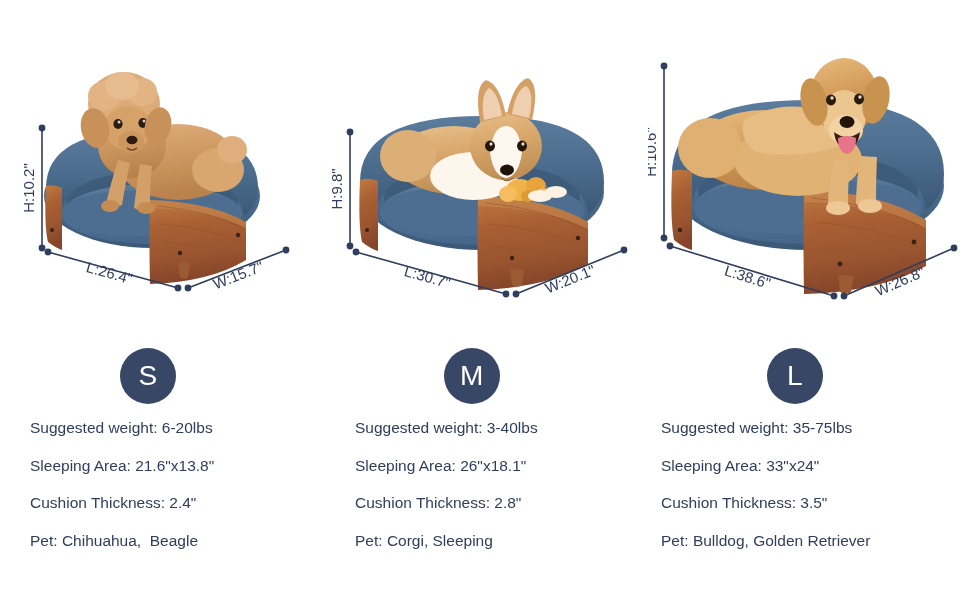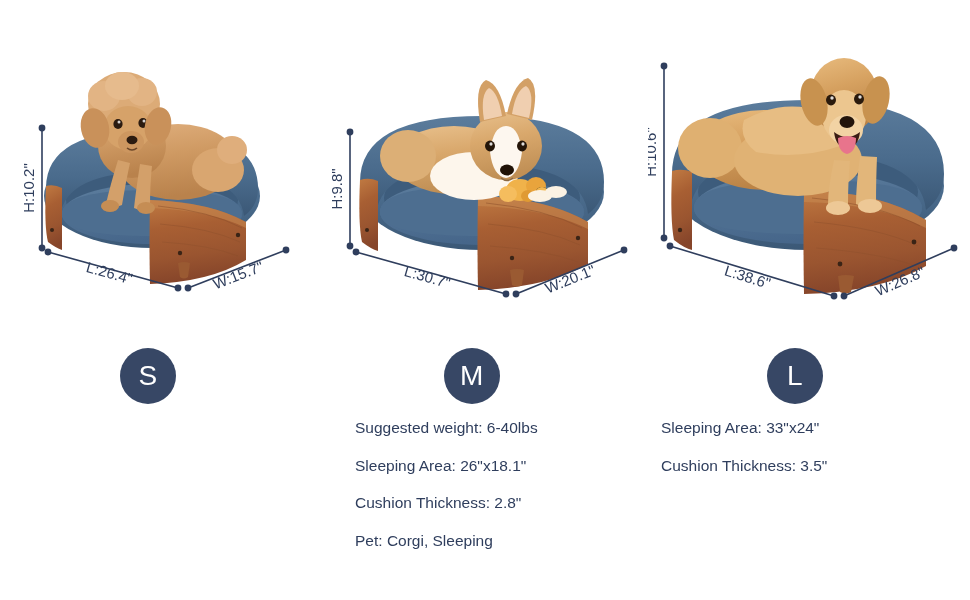--- a/index.html
+++ b/index.html
@@ -387,26 +387,34 @@
     <div class="badge-circle">
       <span class="badge-letter">M</span>
     </div>
   </div>
   <div class="badge l">
     <div class="badge-circle">
       <span class="badge-letter">L</span>
     </div>
   </div>
 
+  <div class="spec-block s">
+    <div class="spec-line">Suggested weight: 6-20lbs</div>
+    <div class="spec-line">Sleeping Area: 21.6"x13.8"</div>
+    <div class="spec-line">Cushion Thickness: 2.4"</div>
+    <div class="spec-line">Pet: Chihuahua,  Beagle</div>
+  </div>
 
   <div class="spec-block m">
-    <div class="spec-line">Suggested weight: 6-40lbs</div>
+    <div class="spec-line">Suggested weight: 3-40lbs</div>
     <div class="spec-line">Sleeping Area: 26"x18.1"</div>
     <div class="spec-line">Cushion Thickness: 2.8"</div>
     <div class="spec-line">Pet: Corgi, Sleeping</div>
   </div>
 
   <div class="spec-block l">
+    <div class="spec-line">Suggested weight: 35-75lbs</div>
     <div class="spec-line">Sleeping Area: 33"x24"</div>
     <div class="spec-line">Cushion Thickness: 3.5"</div>
+    <div class="spec-line">Pet: Bulldog, Golden Retriever</div>
   </div>
 
 </div>
 
 </body></html>

